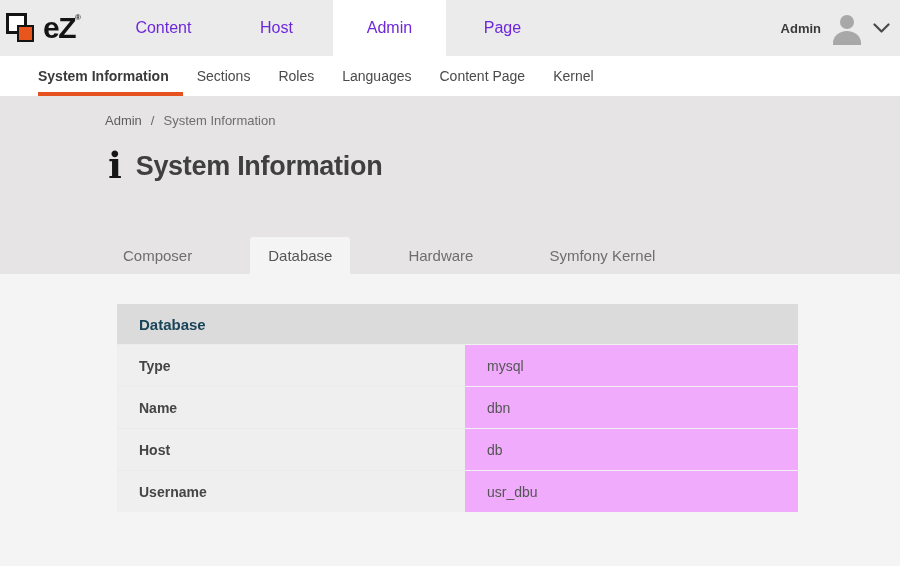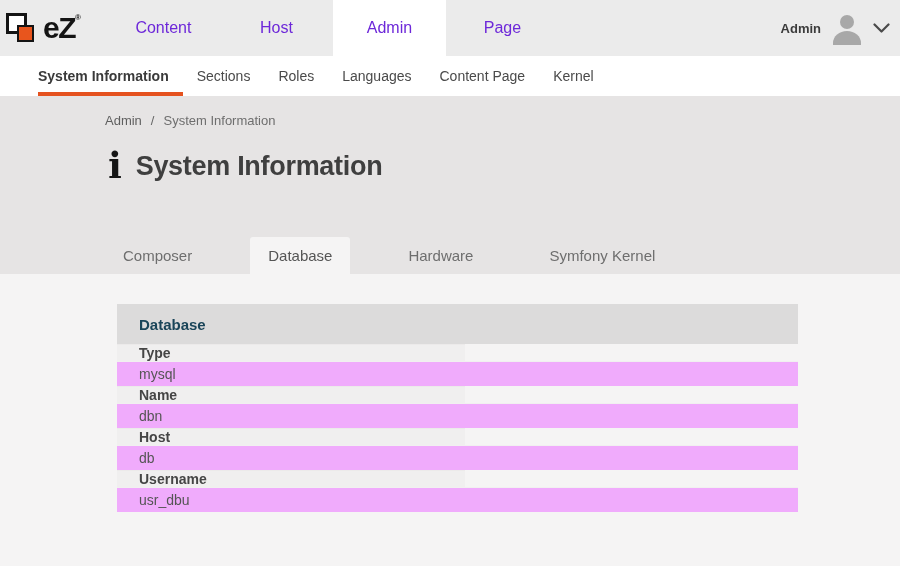--- a/index.html
+++ b/index.html
@@ -43,21 +43,21 @@
   .page-title { font-size:27px; font-weight:bold; color:#3f3f3f; letter-spacing:-0.3px; }
 
   .tabs { position:absolute; bottom:0; left:105px; display:flex;gap:40px; }
   .tab { padding:0 18px; height:37px; display:flex; align-items:center; font-size:15px; color:#6e6e6e; cursor:pointer; }
   .tab.active { background:#f5f4f4; color:#555555; border-radius:3px 3px 0 0; }
 
   
   .content { background:#f5f4f4; height:292px; padding-top:30px; }
   .sysinfo-table { margin-left:117px; width:681px; }
   .table-header { height:40px; background:#dcdbdb; display:flex; align-items:center; padding-left:22px; font-size:15px; font-weight:bold; color:#1a4559; }
-  .table-row { display:flex; height:42px;flex-direction:column; }
+  .table-row { display:flex; height:42px; }
   .cell-label { width:348px; background:#f0efef; display:flex; align-items:center; padding-left:22px; font-weight:bold; font-size:14px; color:#454545; border-top:1px solid #eceaea; }
   .cell-value { flex:1; background:#f0abfc; display:flex; align-items:center; padding-left:22px; font-size:14px; color:#555555; border-top:1px solid #f1f0f0; }
   .table-row:first-of-type .cell-label, .table-row:first-of-type .cell-value { border-top:none; }
 </style>
 </head>
 <body>
 
 <header class="topbar">
   <div class="logo">
     <span class="logo-mark">

